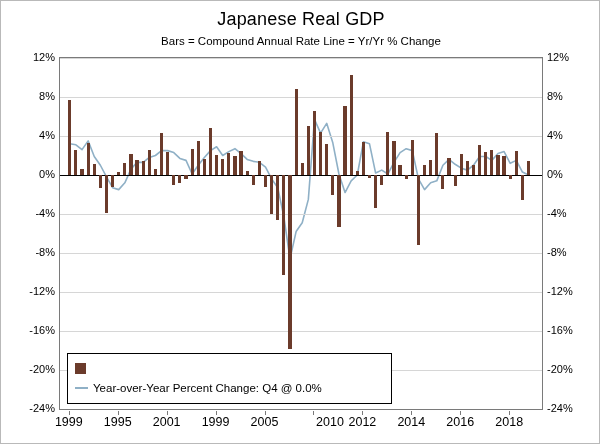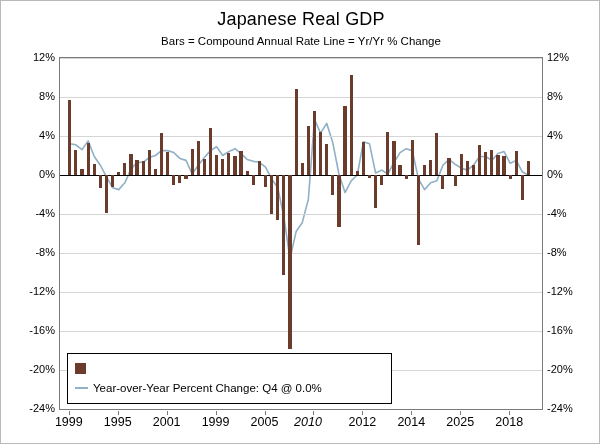--- a/index.html
+++ b/index.html
@@ -209,27 +209,27 @@
       <div class="xtick" style="left: 9.7868px;">1999</div>
       <div class="xtickmark" style="left: 58.7208px;"></div>
       <div class="xtick" style="left: 58.7208px;">1995</div>
       <div class="xtickmark" style="left: 107.655px;"></div>
       <div class="xtick" style="left: 107.655px;">2001</div>
       <div class="xtickmark" style="left: 156.589px;"></div>
       <div class="xtick" style="left: 156.589px;">1999</div>
       <div class="xtickmark" style="left: 205.523px;"></div>
       <div class="xtick" style="left: 205.523px;">2005</div>
       <div class="xtickmark" style="left: 254.457px;"></div>
-      <div class="xtick" style="left: 249px; font-style: italic;">2010</div>
+      <div class="xtick" style="left: 271px;">2010</div>
       <div class="xtickmark" style="left: 303.391px;"></div>
       <div class="xtick" style="left: 303.391px;">2012</div>
       <div class="xtickmark" style="left: 352.325px;"></div>
       <div class="xtick" style="left: 352.325px;">2014</div>
       <div class="xtickmark" style="left: 401.259px;"></div>
-      <div class="xtick" style="left: 401.259px;">2025</div>
+      <div class="xtick" style="left: 401.259px;">2016</div>
       <div class="xtickmark" style="left: 450.193px;"></div>
       <div class="xtick" style="left: 450.193px;">2018</div>
     </div>
 
   <div id="legend">
     <div class="legend-row">
       <span class="legend-swatch-bar"></span>
     </div>
     <div class="legend-row">
       <span class="legend-swatch-line"></span>

